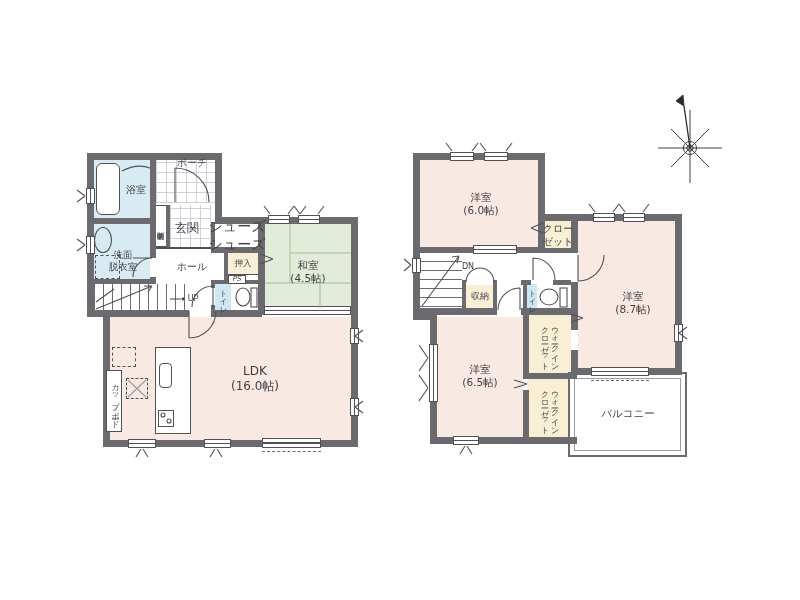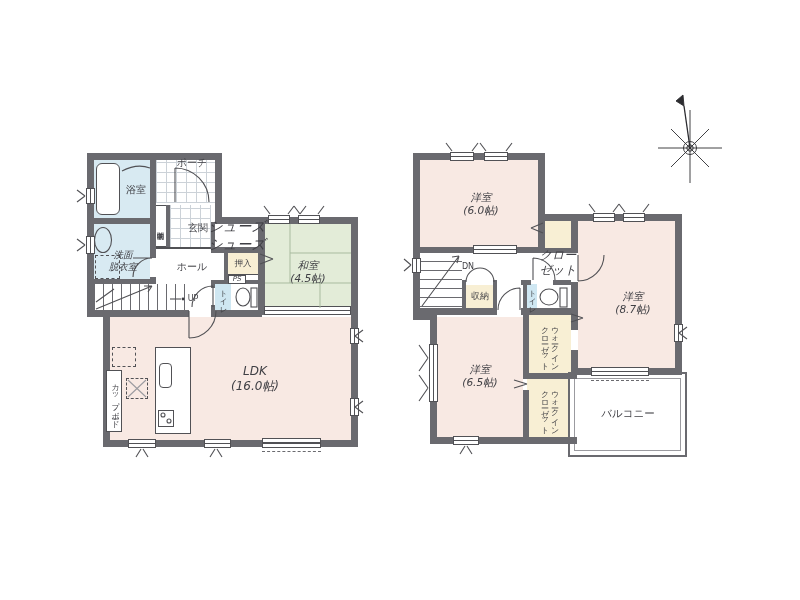--- a/index.html
+++ b/index.html
@@ -11,21 +11,21 @@
   .ln{background:#515155;}
   .r{}
   .tile{background-color:#fff;background-image:
      repeating-linear-gradient(0deg,#ccd2d8 0 1px,transparent 1px 10px),
      repeating-linear-gradient(90deg,#ccd2d8 0 1px,transparent 1px 10px);}
   .win-h{background:#fff;border:1px solid #515155;
      background-image:linear-gradient(to bottom,transparent 42%,#515155 42%,#515155 58%,transparent 58%);}
   .win-v{background:#fff;border:1px solid #515155;
      background-image:linear-gradient(to right,transparent 42%,#515155 42%,#515155 58%,transparent 58%);}
   .lbl{transform:translate(-50%,-50%);white-space:nowrap;text-align:center;line-height:1.25;}
-  .lbl span{display:block;font-style:italic;}
+  .lbl span{display:block;}
   .vlbl{transform:translate(-50%,-50%);writing-mode:vertical-rl;text-orientation:upright;
         white-space:nowrap;letter-spacing:1px;}
   .vlbl2{transform:translate(-50%,-50%);writing-mode:vertical-rl;text-orientation:upright;
         white-space:nowrap;line-height:1.25;}
   .vlbl2 span{display:block;}
   .fix{background:#fff;border:1px solid #515155;}
   .dash{border-top:1px dashed #6a6a6f;background:transparent;}
   .stairs{background:#fff;}
   .st-v{background-image:repeating-linear-gradient(to right,#6a6a6f 0 1px,transparent 1px 9px);}
   .st-h{background-image:repeating-linear-gradient(to bottom,#6a6a6f 0 1px,transparent 1px 9px);}
@@ -224,21 +224,21 @@
       <circle cx="690" cy="148" r="3.2"></circle>
         <circle cx="690" cy="148" r="6.5"></circle>
       <path d="M690,148 L684,106" stroke-width="1.3"></path>
       <path d="M684,106 L683,95 L676,101 Z" fill="#2c2c30"></path>
     </g>
   </svg>
 
   <span class="lbl" style="left:192px;top:163px;font-size:10px;">ポーチ</span>
   <span class="lbl" style="left:136px;top:190px;font-size:10px;">浴室</span>
   <span class="vlbl" style="left:160px;top:227px;font-size:7px;letter-spacing:0;">玄関収納</span>
-  <span class="lbl" style="left:198px;top:228px;font-size:10px;">玄関</span>
+  <span class="lbl" style="left:187px;top:228px;font-size:12px;">玄関</span>
   <span class="lbl" style="left:237px;top:235px;font-size:14px;">
     <span>シューズ</span>
       <span>シューズ</span>
   </span>
   <span class="lbl" style="left:123px;top:261px;font-size:9.5px;">
     <span>洗面</span>
       <span>脱衣室</span>
   </span>
   <span class="lbl" style="left:192px;top:267px;font-size:10px;">ホール</span>
   <span class="lbl" style="left:243px;top:263px;font-size:8.5px;">押入</span>
@@ -252,21 +252,21 @@
   <span class="lbl" style="left:255px;top:379px;font-size:12px;">
     <span>LDK</span>
       <span>(16.0帖)</span>
   </span>
   <span class="vlbl" style="left:114px;top:401px;font-size:8px;letter-spacing:0;">カップボード</span>
 
   <span class="lbl" style="left:481px;top:204px;font-size:10.5px;">
     <span>洋室</span>
       <span>(6.0帖)</span>
   </span>
-  <span class="lbl" style="left:558px;top:235px;font-size:12px;margin-top:28px;">
+  <span class="lbl" style="left:558px;top:235px;font-size:10px;">
     <span>クロー</span>
       <span>ゼット</span>
   </span>
   <span class="lbl" style="left:468px;top:267px;font-size:8px;">DN</span>
   <span class="lbl" style="left:480px;top:297px;font-size:9px;">収納</span>
   <span class="vlbl" style="left:532px;top:297px;font-size:7.5px;letter-spacing:0;">トイレ</span>
   <span class="lbl" style="left:633px;top:303px;font-size:10.5px;">
     <span>洋室</span>
       <span>(8.7帖)</span>
   </span>

